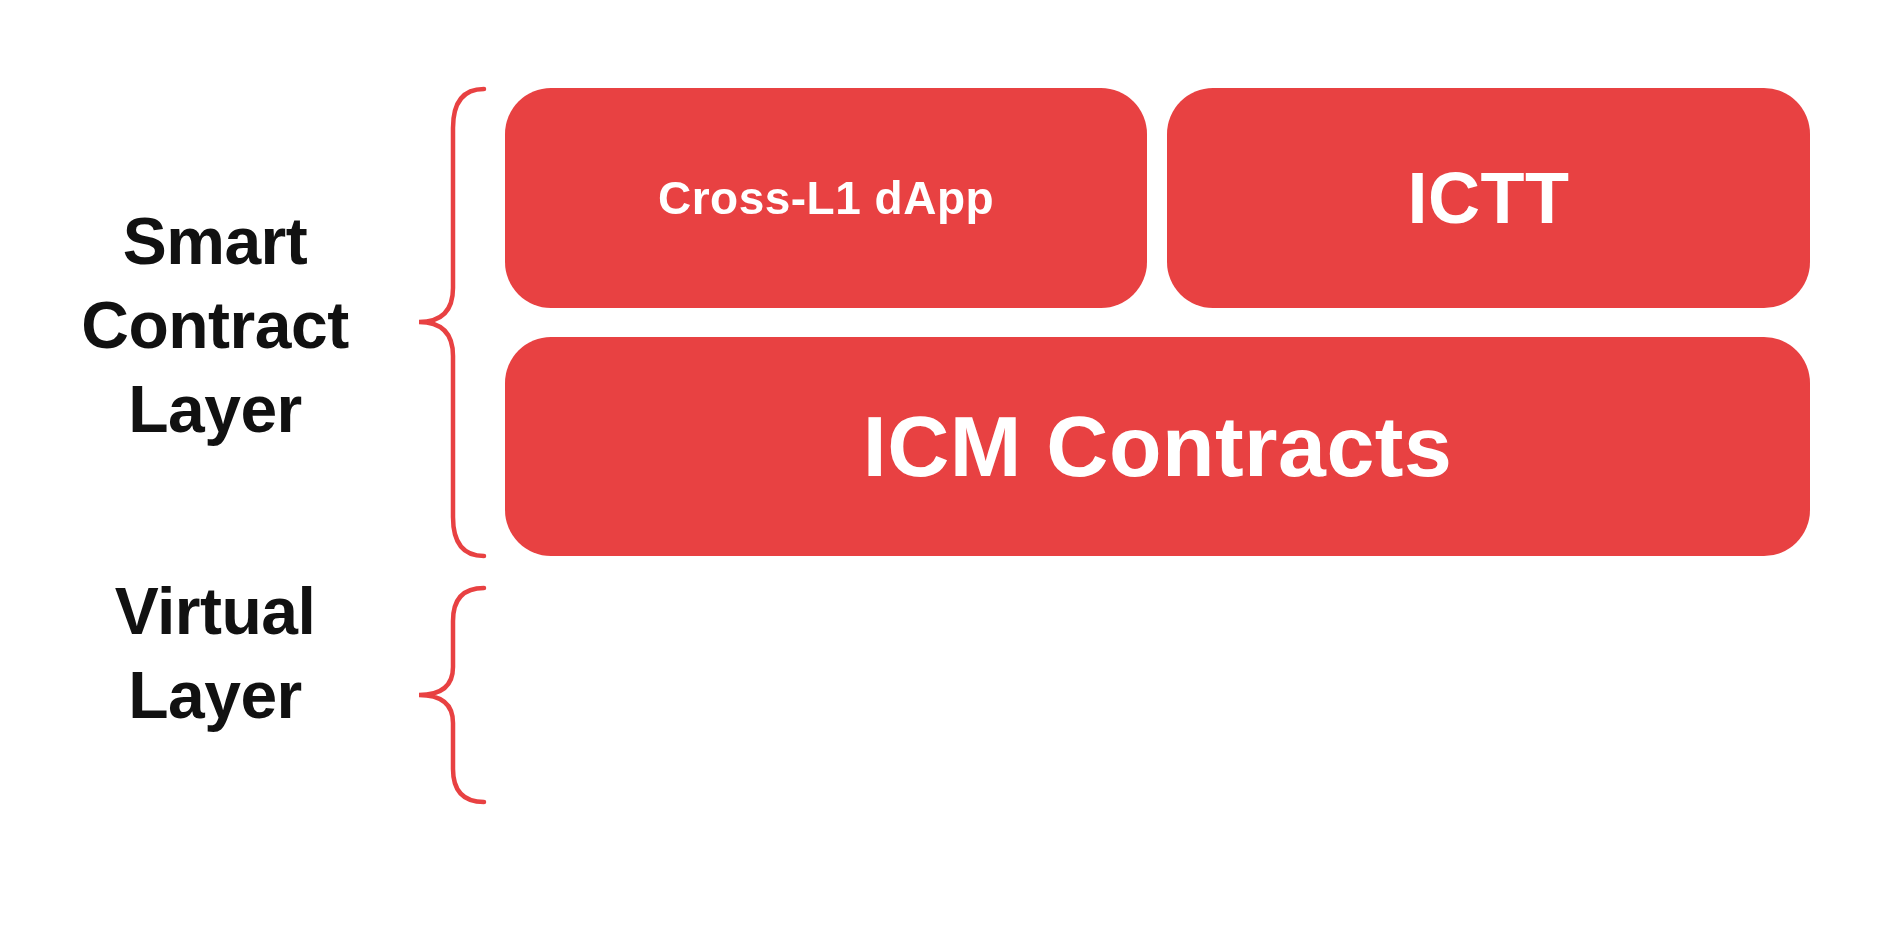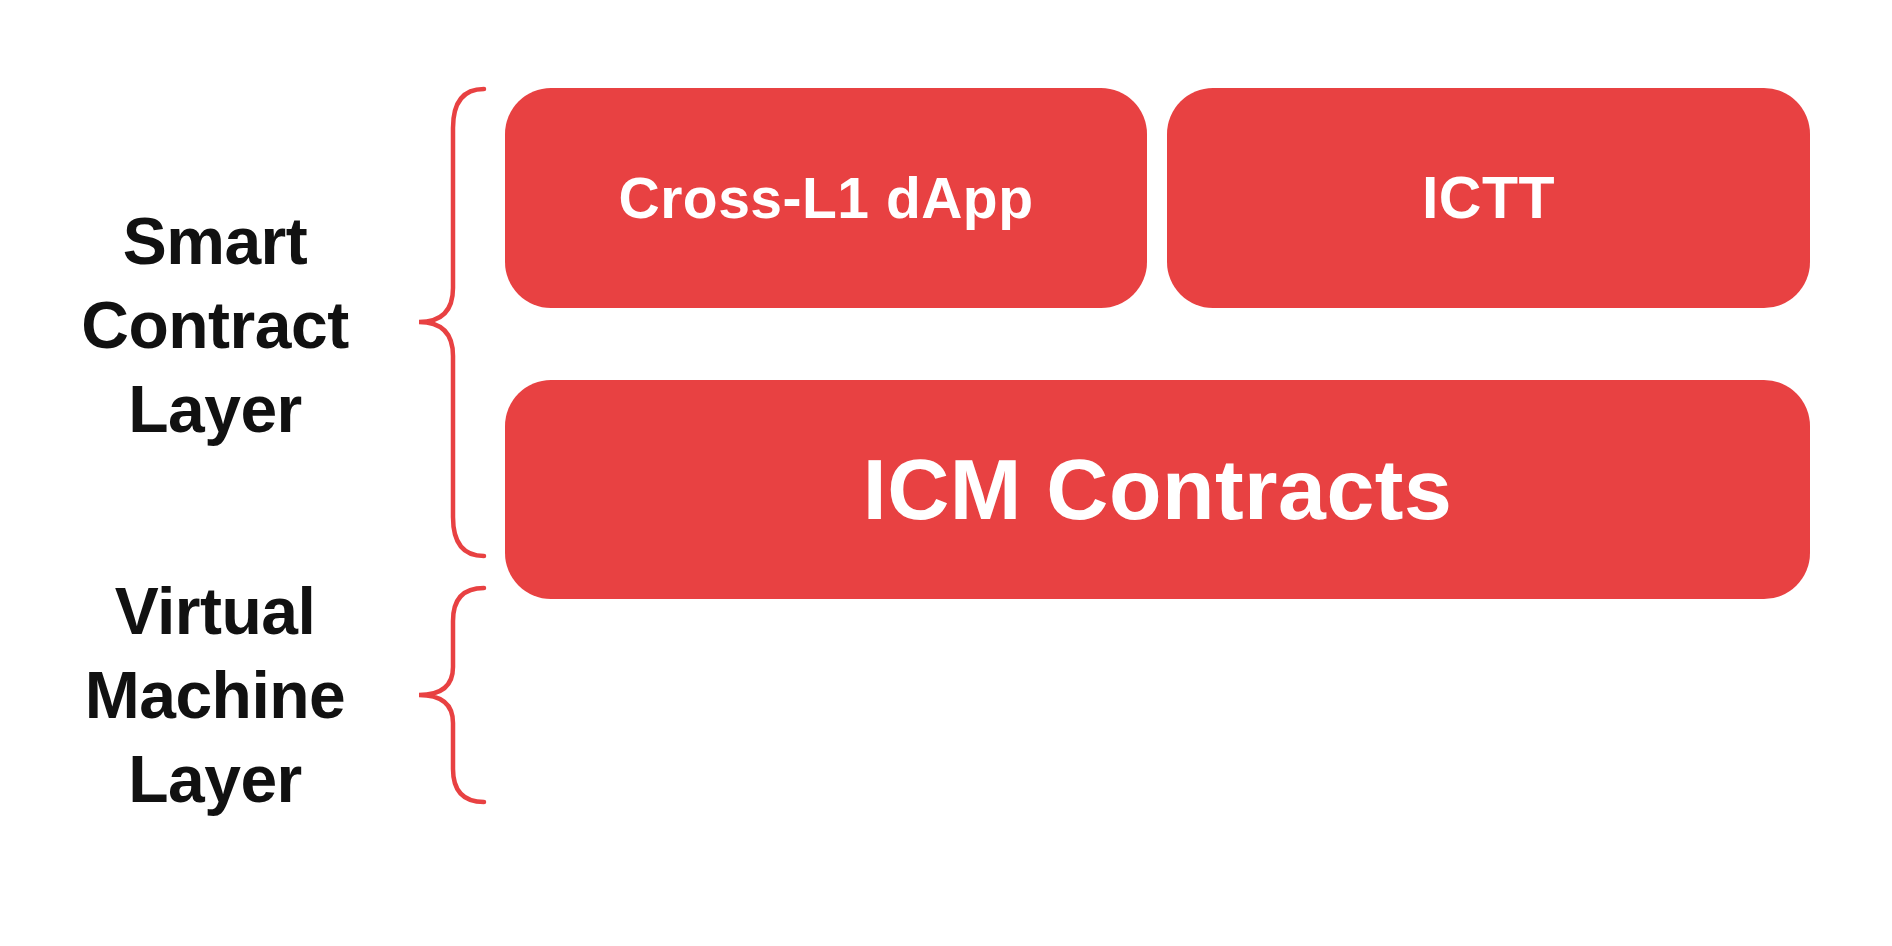--- a/index.html
+++ b/index.html
@@ -26,40 +26,39 @@
     position:absolute;
     background:#E84142;
     border-radius:46px;
     display:flex;
     align-items:center;
     justify-content:center;
     color:#ffffff;
     font-weight:700;
     letter-spacing:0.5px;
   }
-  .block-small-text{font-size:57px;}
-  .block-big-text{font-size:86px;margin-top:43px;}
-  .block-bigger-text{font-size:59px;}
+  .block-small-text{font-size:46px;}
+  .block-big-text{font-size:86px;}
+  .block-bigger-text{font-size:72px;}
   .brace{position:absolute;}
   .brace svg{display:block;}
 </style>
 </head>
 <body>
 
 <div class="canvas">
 
   <div class="side-label" style="left:0px; top:199px;">
     <span>Smart</span>
     <span>Contract</span>
     <span>Layer</span>
   </div>
 
   <div class="side-label" style="left:0px; top:569px;">
     <span>Virtual</span>
-    <span>Machine</span>
     <span>Layer</span>
   </div>
 
   <div class="brace" style="left:414px; top:86px;">
     <svg width="74" height="473" viewBox="0 0 74 473">
       <path d="M 70 3 Q 39 3 39 42 L 39 202 Q 39 236 5 236 Q 39 236 39 270 L 39 431 Q 39 470 70 470" fill="none" stroke="#E84142" stroke-width="4.5" stroke-linecap="round"></path>
     </svg>
   </div>
 
   <div class="brace" style="left:414px; top:585px;">

